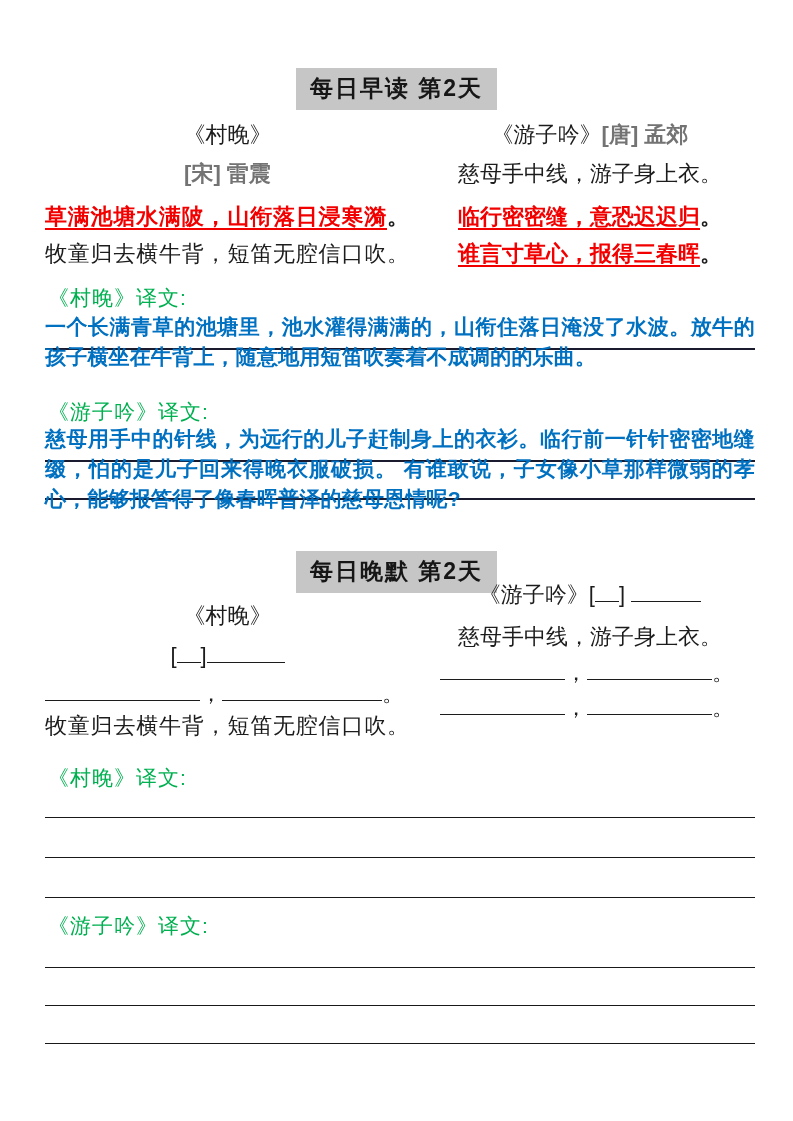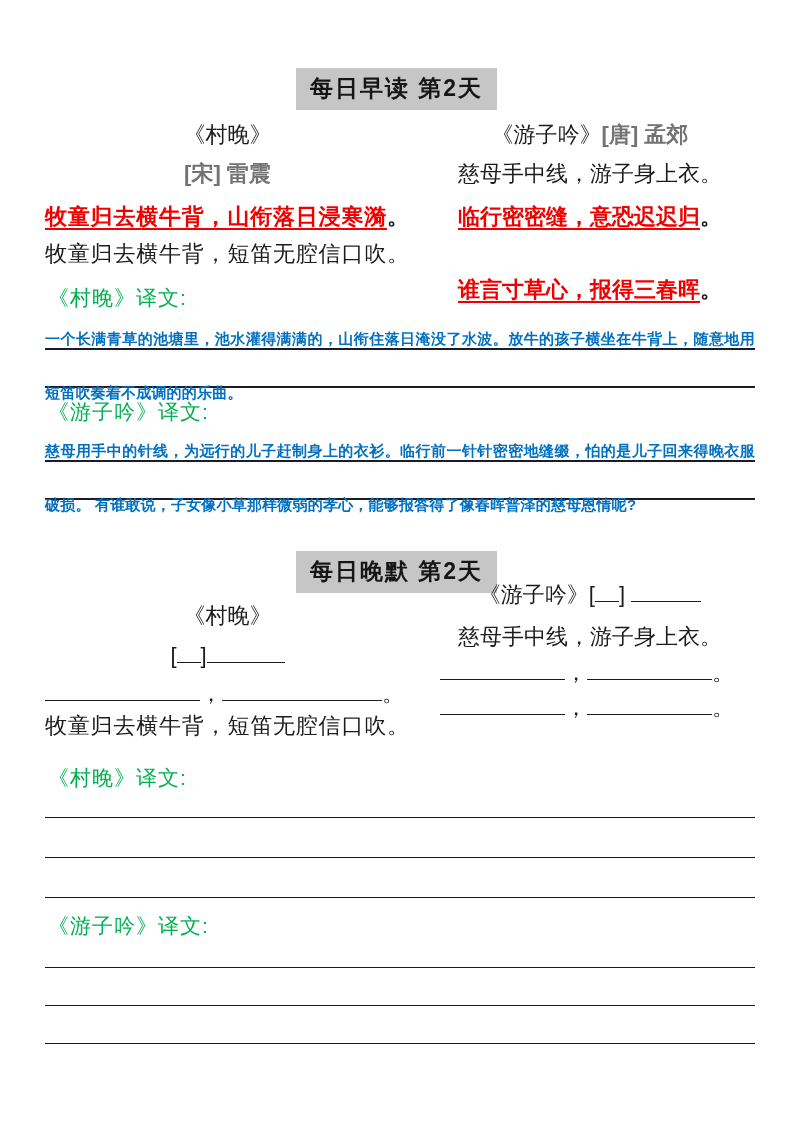--- a/index.html
+++ b/index.html
@@ -18,22 +18,22 @@
 
   .poem { font-size:22px; letter-spacing:0.8px; color:#1c1c1c; }
   .poem-sm { font-size:22px; color:#1c1c1c; }
   .purple { color:#737373; font-weight:bold; }
   .red-u { color:#f20000; font-weight:bold; text-decoration:underline;
            text-decoration-thickness:2px; text-underline-offset:4px; }
   .tail { color:#1c1c1c; font-weight:bold; }
 
   .green-h { color:#00b050; font-weight:normal; font-size:21px; letter-spacing:1px; }
 
-  .trans { width:710px; font-size:15px; font-weight:bold; color:#0070c0;
-           letter-spacing:0.2px; line-height:54px; text-align:justify;
+  .trans { width:710px; font-size:21px; font-weight:bold; color:#0070c0;
+           letter-spacing:0.2px; line-height:30px; text-align:justify;
            background-image:repeating-linear-gradient(to bottom,
              transparent 0, transparent 36px, #1b1b30 36px, #1b1b30 38px); }
 
   .blank { display:inline-block; height:16px; border-bottom:1.7px solid #1c1c1c;
            vertical-align:baseline; }
   .b-14 { width:24px; } .b-70 { width:70px; } .b-78 { width:78px; }
   .b-125 { width:125px; } .b-155 { width:155px; } .b-160 { width:160px; }
   .pair { font-size:22px; color:#1c1c1c; white-space:nowrap; }
 
   .ans { width:710px; }
@@ -44,29 +44,29 @@
 
 <div class="page">
 
   <div class="abs section-title-row" style="top:68px;">
     <span class="hl">每日早读 第2天</span>
   </div>
 
   <div class="col" style="left:45px; top:120px; width:365px; height:155px;">
     <div class="row c poem-sm" style="top:0;">《村晚》</div>
     <div class="row c poem-sm purple" style="top:39px;">[宋] 雷震</div>
-    <div class="row poem" style="top:82px;"><span class="red-u">牧童归去横牛背，山衔落日浸寒漪</span><span class="tail">。</span></div>
+    <div class="row poem" style="top:82px;"><span class="red-u">草满池塘水满陂，山衔落日浸寒漪</span><span class="tail">。</span></div>
     <div class="row poem" style="top:119px;">牧童归去横牛背，短笛无腔信口吹。</div>
   </div>
 
   <div class="col" style="left:440px; top:120px; width:300px; height:155px;">
     <div class="row c poem-sm" style="top:0;"><span>《游子吟》</span><span class="purple">[唐] 孟郊</span></div>
     <div class="row c poem-sm" style="top:39px;">慈母手中线，游子身上衣。</div>
     <div class="row c poem-sm" style="top:82px;"><span class="red-u">临行密密缝，意恐迟迟归</span><span class="tail">。</span></div>
-    <div class="row c poem-sm" style="top:119px;margin-top:36px;"><span class="red-u">谁言寸草心，报得三春晖</span><span class="tail">。</span></div>
+    <div class="row c poem-sm" style="top:119px;"><span class="red-u">谁言寸草心，报得三春晖</span><span class="tail">。</span></div>
   </div>
 
   <div class="abs green-h" style="left:48px; top:284px;">《村晚》译文:</div>
   <div class="abs trans" style="left:45px; top:312px;">一个长满青草的池塘里，池水灌得满满的，山衔住落日淹没了水波。放牛的孩子横坐在牛背上，随意地用短笛吹奏着不成调的的乐曲。</div>
 
   <div class="abs green-h" style="left:48px; top:398px;">《游子吟》译文:</div>
   <div class="abs trans" style="left:45px; top:424px;">慈母用手中的针线，为远行的儿子赶制身上的衣衫。临行前一针针密密地缝缀，怕的是儿子回来得晚衣服破损。 有谁敢说，子女像小草那样微弱的孝心，能够报答得了像春晖普泽的慈母恩情呢?</div>
 
   <div class="abs section-title-row" style="top:551px;">
     <span class="hl">每日晚默 第2天</span>

